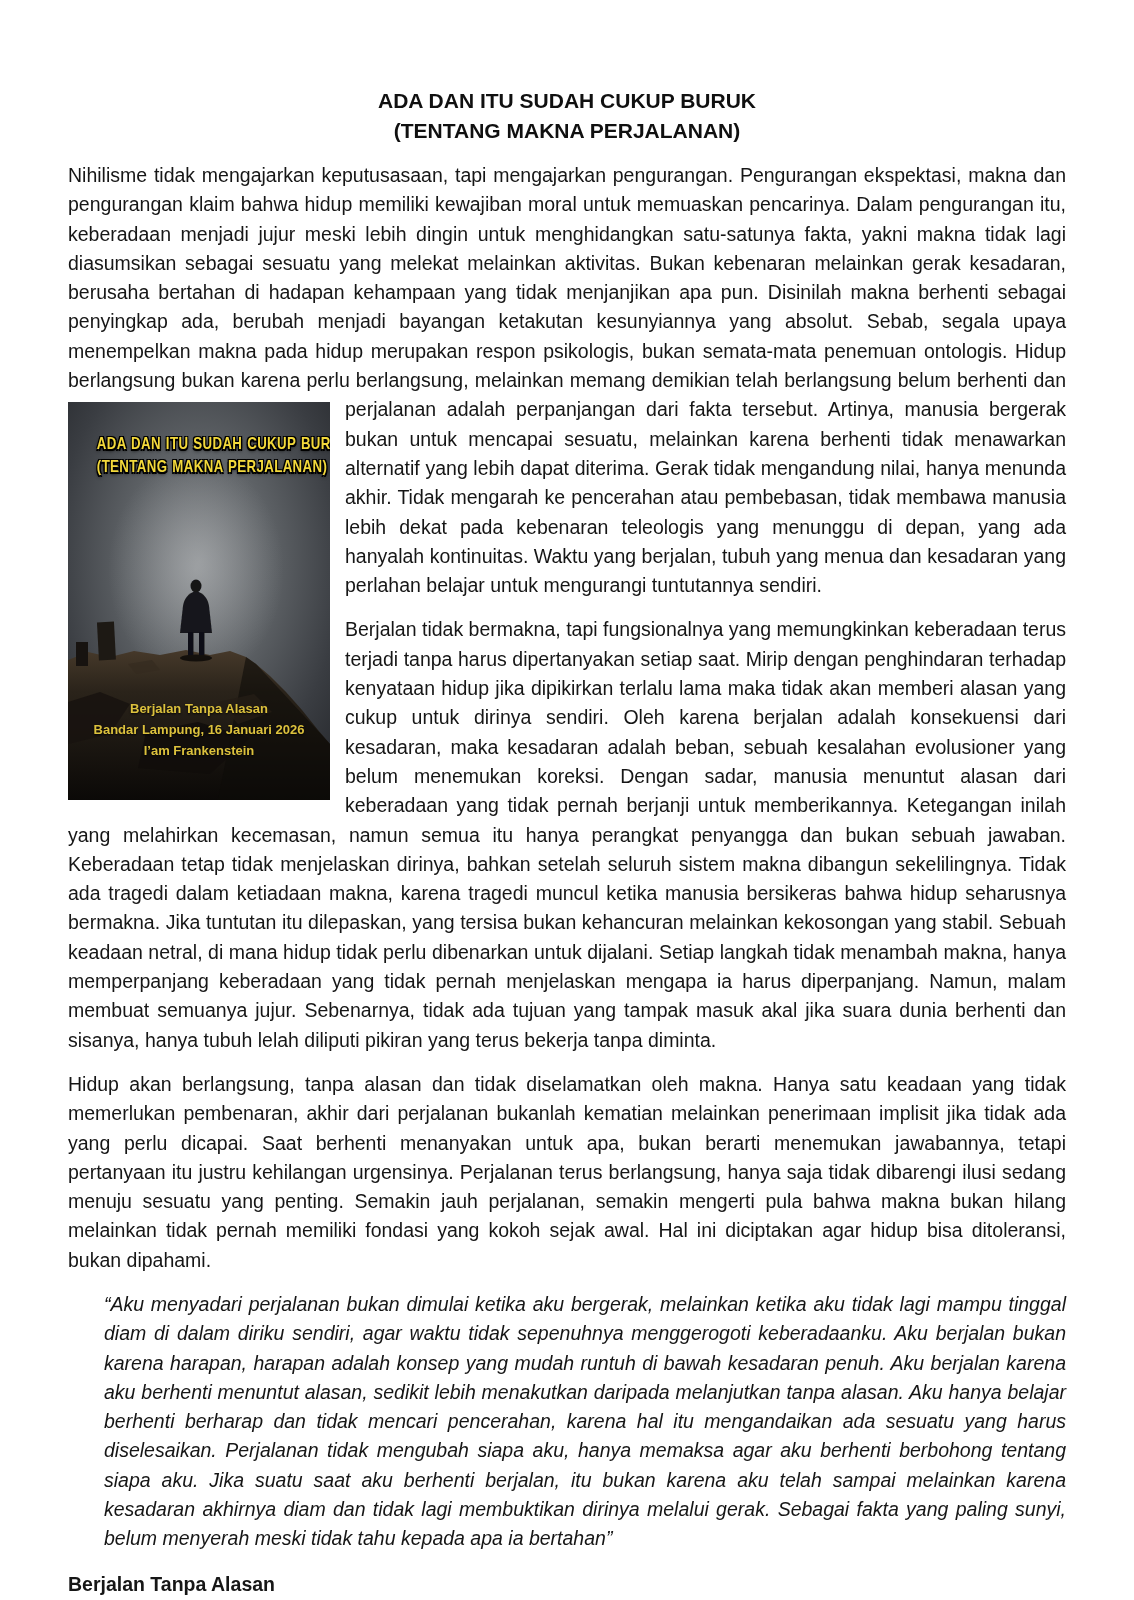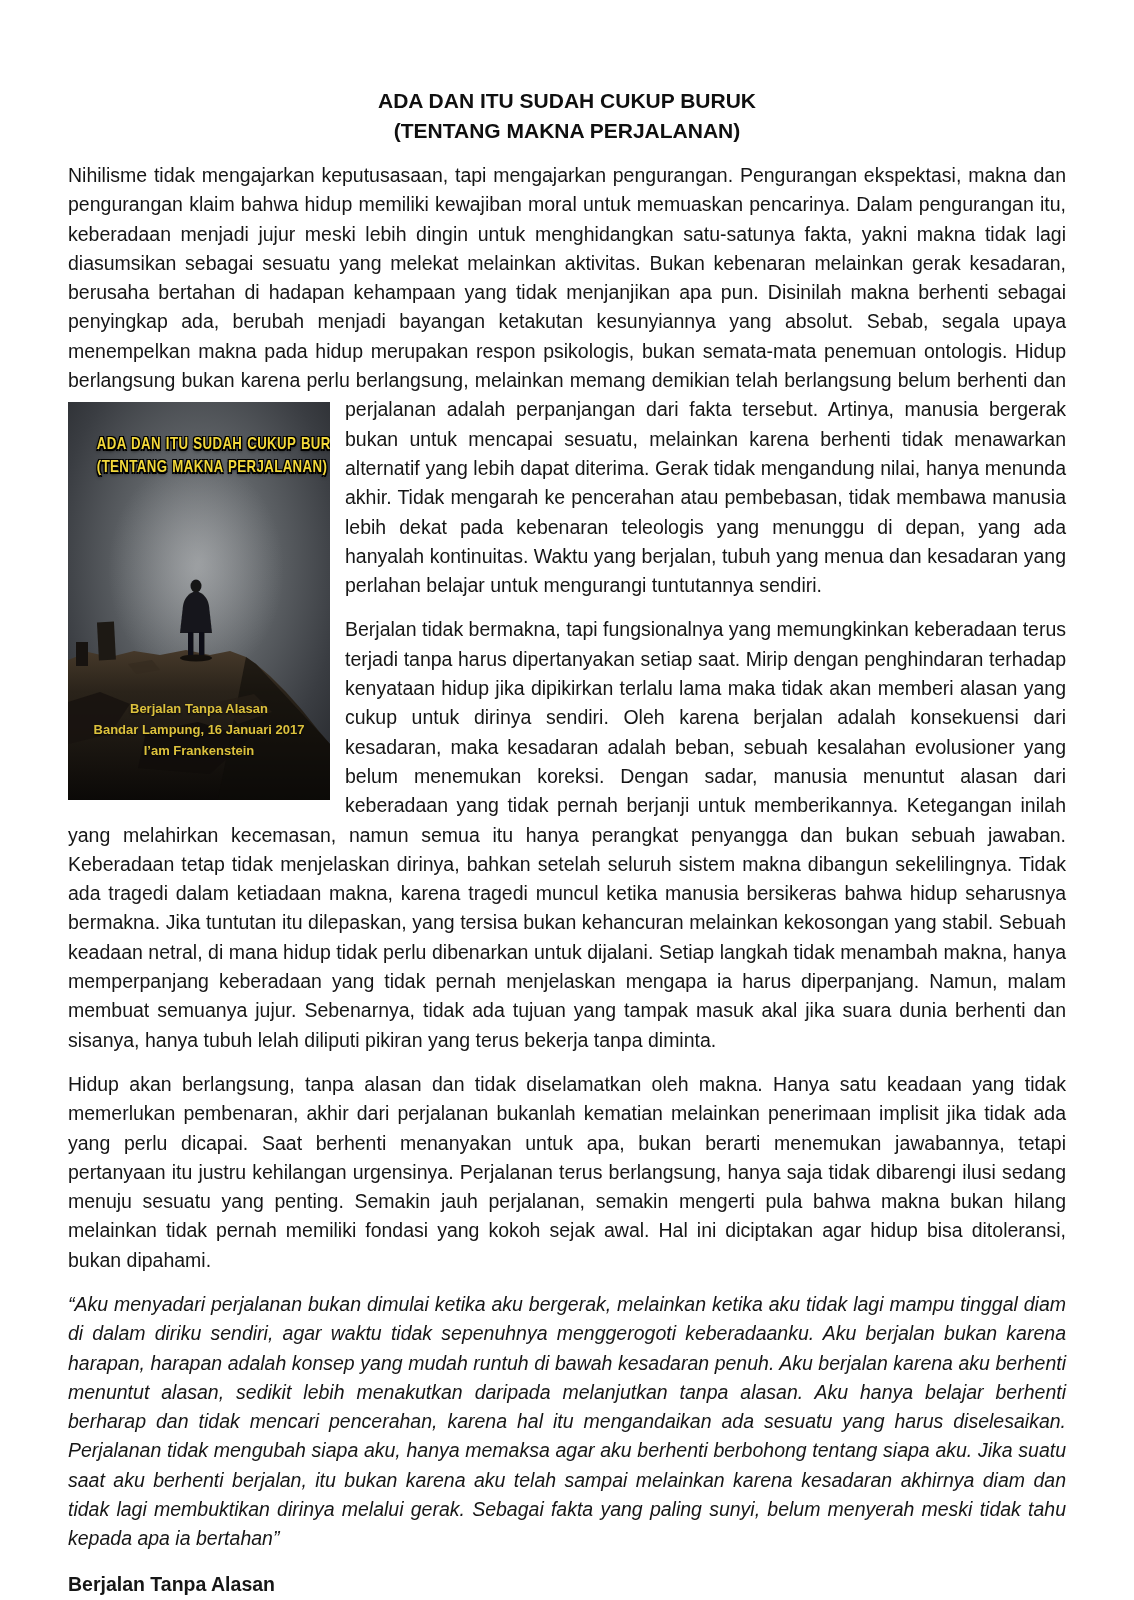--- a/index.html
+++ b/index.html
@@ -21,21 +21,21 @@
     color: #101010;
   }
 
   p.body-par {
     margin: 0 0 15px 0;
     font-size: 19.5px;
     line-height: 29.3px;
     text-align: justify;
     text-justify: inter-word;
   }
-  p.quote-par { font-style: italic; }
+  p.quote-par { font-style: italic; margin-left: 36px; }
 
   
   .poster {
     float: left;
     width: 262px; height: 398px;
     margin: 7px 15px 5px 0;
     position: relative;
     background: #2e3136;
     overflow: hidden;
   }
@@ -129,21 +129,21 @@
         </g>
       </svg>
 
       <span class="poster-title">
         <span>ADA DAN ITU SUDAH CUKUP BURUK</span><br>
         <span>(TENTANG MAKNA PERJALANAN)</span>
       </span>
 
       <span class="poster-credit">
         <span>Berjalan Tanpa Alasan</span><br>
-        <span>Bandar Lampung, 16 Januari 2017</span><br>
+        <span>Bandar Lampung, 16 Januari 2026</span><br>
         <span>I’am Frankenstein</span>
       </span>
     </span>
 
     <span>perjalanan adalah perpanjangan dari fakta tersebut. Artinya, manusia bergerak bukan untuk mencapai sesuatu, melainkan karena berhenti tidak menawarkan alternatif yang lebih dapat diterima. Gerak tidak mengandung nilai, hanya menunda akhir. Tidak mengarah ke pencerahan atau pembebasan, tidak membawa manusia lebih dekat pada kebenaran teleologis yang menunggu di depan, yang ada hanyalah kontinuitas. Waktu yang berjalan, tubuh yang menua dan kesadaran yang perlahan belajar untuk mengurangi tuntutannya sendiri.</span>
   </p>
 
   <p class="body-par">Berjalan tidak bermakna, tapi fungsionalnya yang memungkinkan keberadaan terus terjadi tanpa harus dipertanyakan setiap saat. Mirip dengan penghindaran terhadap kenyataan hidup jika dipikirkan terlalu lama maka tidak akan memberi alasan yang cukup untuk dirinya sendiri. Oleh karena berjalan adalah konsekuensi dari kesadaran, maka kesadaran adalah beban, sebuah kesalahan evolusioner yang belum menemukan koreksi. Dengan sadar, manusia menuntut alasan dari keberadaan yang tidak pernah berjanji untuk memberikannya. Ketegangan inilah yang melahirkan kecemasan, namun semua itu hanya perangkat penyangga dan bukan sebuah jawaban. Keberadaan tetap tidak menjelaskan dirinya, bahkan setelah seluruh sistem makna dibangun sekelilingnya. Tidak ada tragedi dalam ketiadaan makna, karena tragedi muncul ketika manusia bersikeras bahwa hidup seharusnya bermakna. Jika tuntutan itu dilepaskan, yang tersisa bukan kehancuran melainkan kekosongan yang stabil. Sebuah keadaan netral, di mana hidup tidak perlu dibenarkan untuk dijalani. Setiap langkah tidak menambah makna, hanya memperpanjang keberadaan yang tidak pernah menjelaskan mengapa ia harus diperpanjang. Namun, malam membuat semuanya jujur. Sebenarnya, tidak ada tujuan yang tampak masuk akal jika suara dunia berhenti dan sisanya, hanya tubuh lelah diliputi pikiran yang terus bekerja tanpa diminta.</p>
 
   <p class="body-par">Hidup akan berlangsung, tanpa alasan dan tidak diselamatkan oleh makna. Hanya satu keadaan yang tidak memerlukan pembenaran, akhir dari perjalanan bukanlah kematian melainkan penerimaan implisit jika tidak ada yang perlu dicapai. Saat berhenti menanyakan untuk apa, bukan berarti menemukan jawabannya, tetapi pertanyaan itu justru kehilangan urgensinya. Perjalanan terus berlangsung, hanya saja tidak dibarengi ilusi sedang menuju sesuatu yang penting. Semakin jauh perjalanan, semakin mengerti pula bahwa makna bukan hilang melainkan tidak pernah memiliki fondasi yang kokoh sejak awal. Hal ini diciptakan agar hidup bisa ditoleransi, bukan dipahami.</p>

